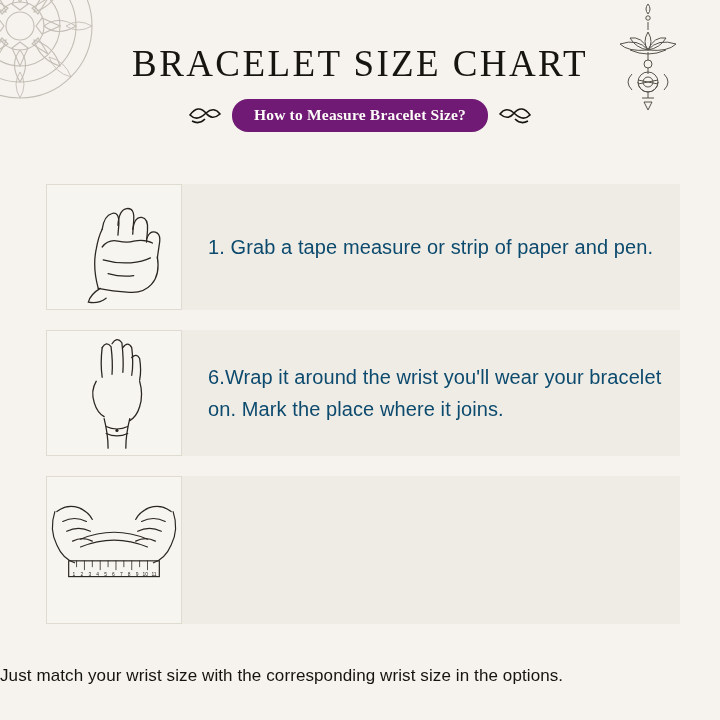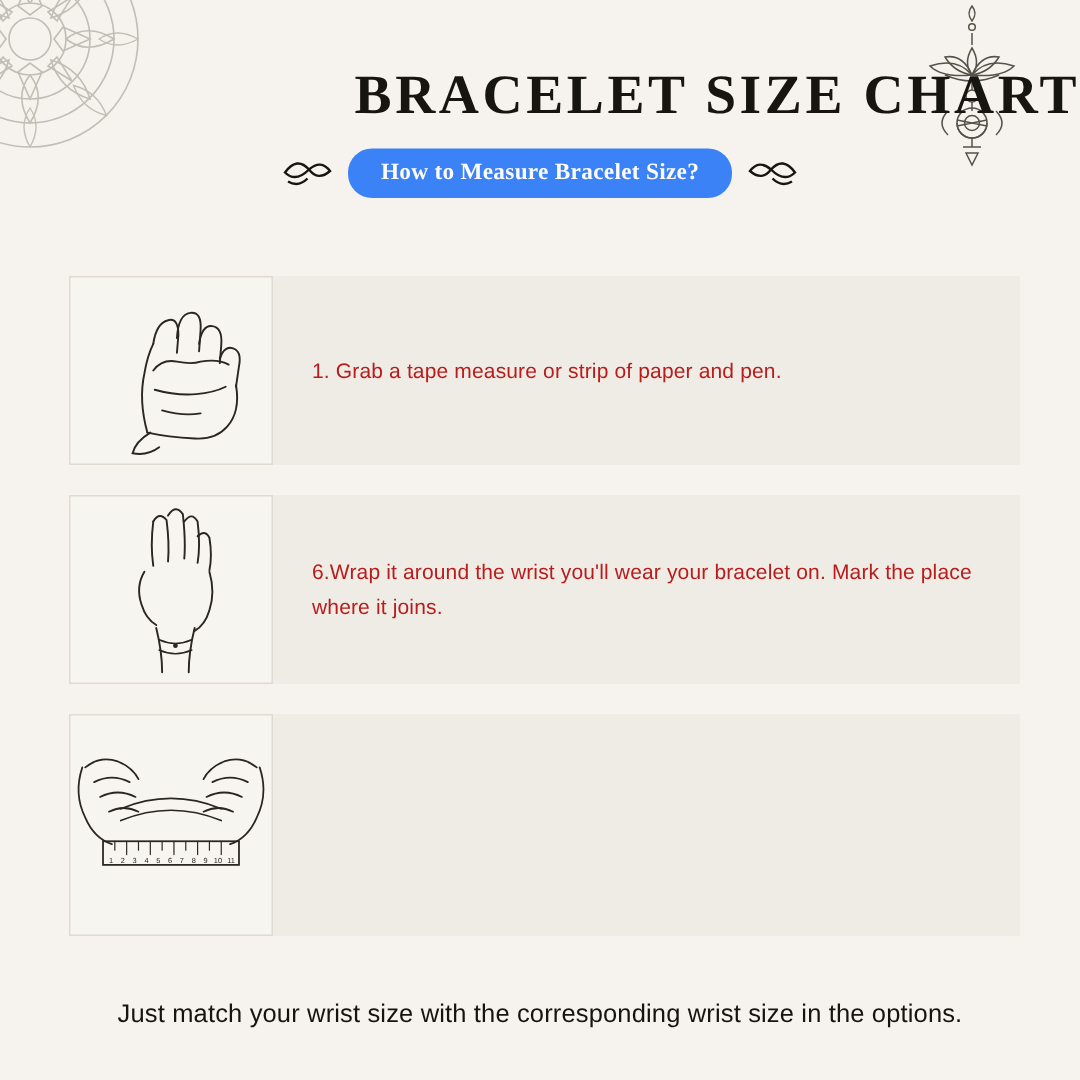--- a/index.html
+++ b/index.html
@@ -41,34 +41,33 @@
     top: 44px;
     left: 0;
     width: 720px;
     text-align: center;
   }
   .title {
     font-family: "Liberation Serif", serif;
     font-size: 37px;
     letter-spacing: 2.4px;
     color: #17150f;
-    font-weight: 700;
+    font-weight: 400;
     margin: 0;
     line-height: 1.1;
-    text-align: right;
   }
   .subtitle-row {
     margin-top: 14px;
     display: flex;
     align-items: center;
     justify-content: center;
     gap: 10px;
   }
   .pill {
-    background: #3b82f6;
+    background: #701a75;
     color: #fdfcf9;
     font-family: "Liberation Serif", serif;
     font-weight: 700;
     font-size: 15.5px;
     letter-spacing: .2px;
     padding: 7px 22px 8px;
     border-radius: 16px;
     white-space: nowrap;
   }
   .flourish {
@@ -106,38 +105,38 @@
     border: 1px solid #e0dbd0;
     box-sizing: border-box;
   }
   .thumb svg { display: block; width: 100%; height: 100%; }
   .step-text {
     position: relative;
     flex: 1;
     display: flex;
     align-items: center;
     padding: 0 38px 0 26px;
-    font-size: 14px;
+    font-size: 20px;
     line-height: 1.62;
-    color: #b91c1c;
+    color: #0c4a6e;
     letter-spacing: .1px;
   }
   .step-text span { display: block; }
 
   .step-1 { height: 126px; }
   .step-2 { height: 126px; }
   .step-3 { height: 148px; }
 
   
   .footer {
     position: absolute;
     left: 0;
     bottom: 34px;
     width: 720px;
-    text-align: center;
+    text-align: left;
     font-size: 17px;
     color: #16140f;
     letter-spacing: .1px;
   }
 </style>
 </head>
 <body>
 
 <div class="mandala-corner">
   <svg viewBox="0 0 160 160" xmlns="http://www.w3.org/2000/svg">

